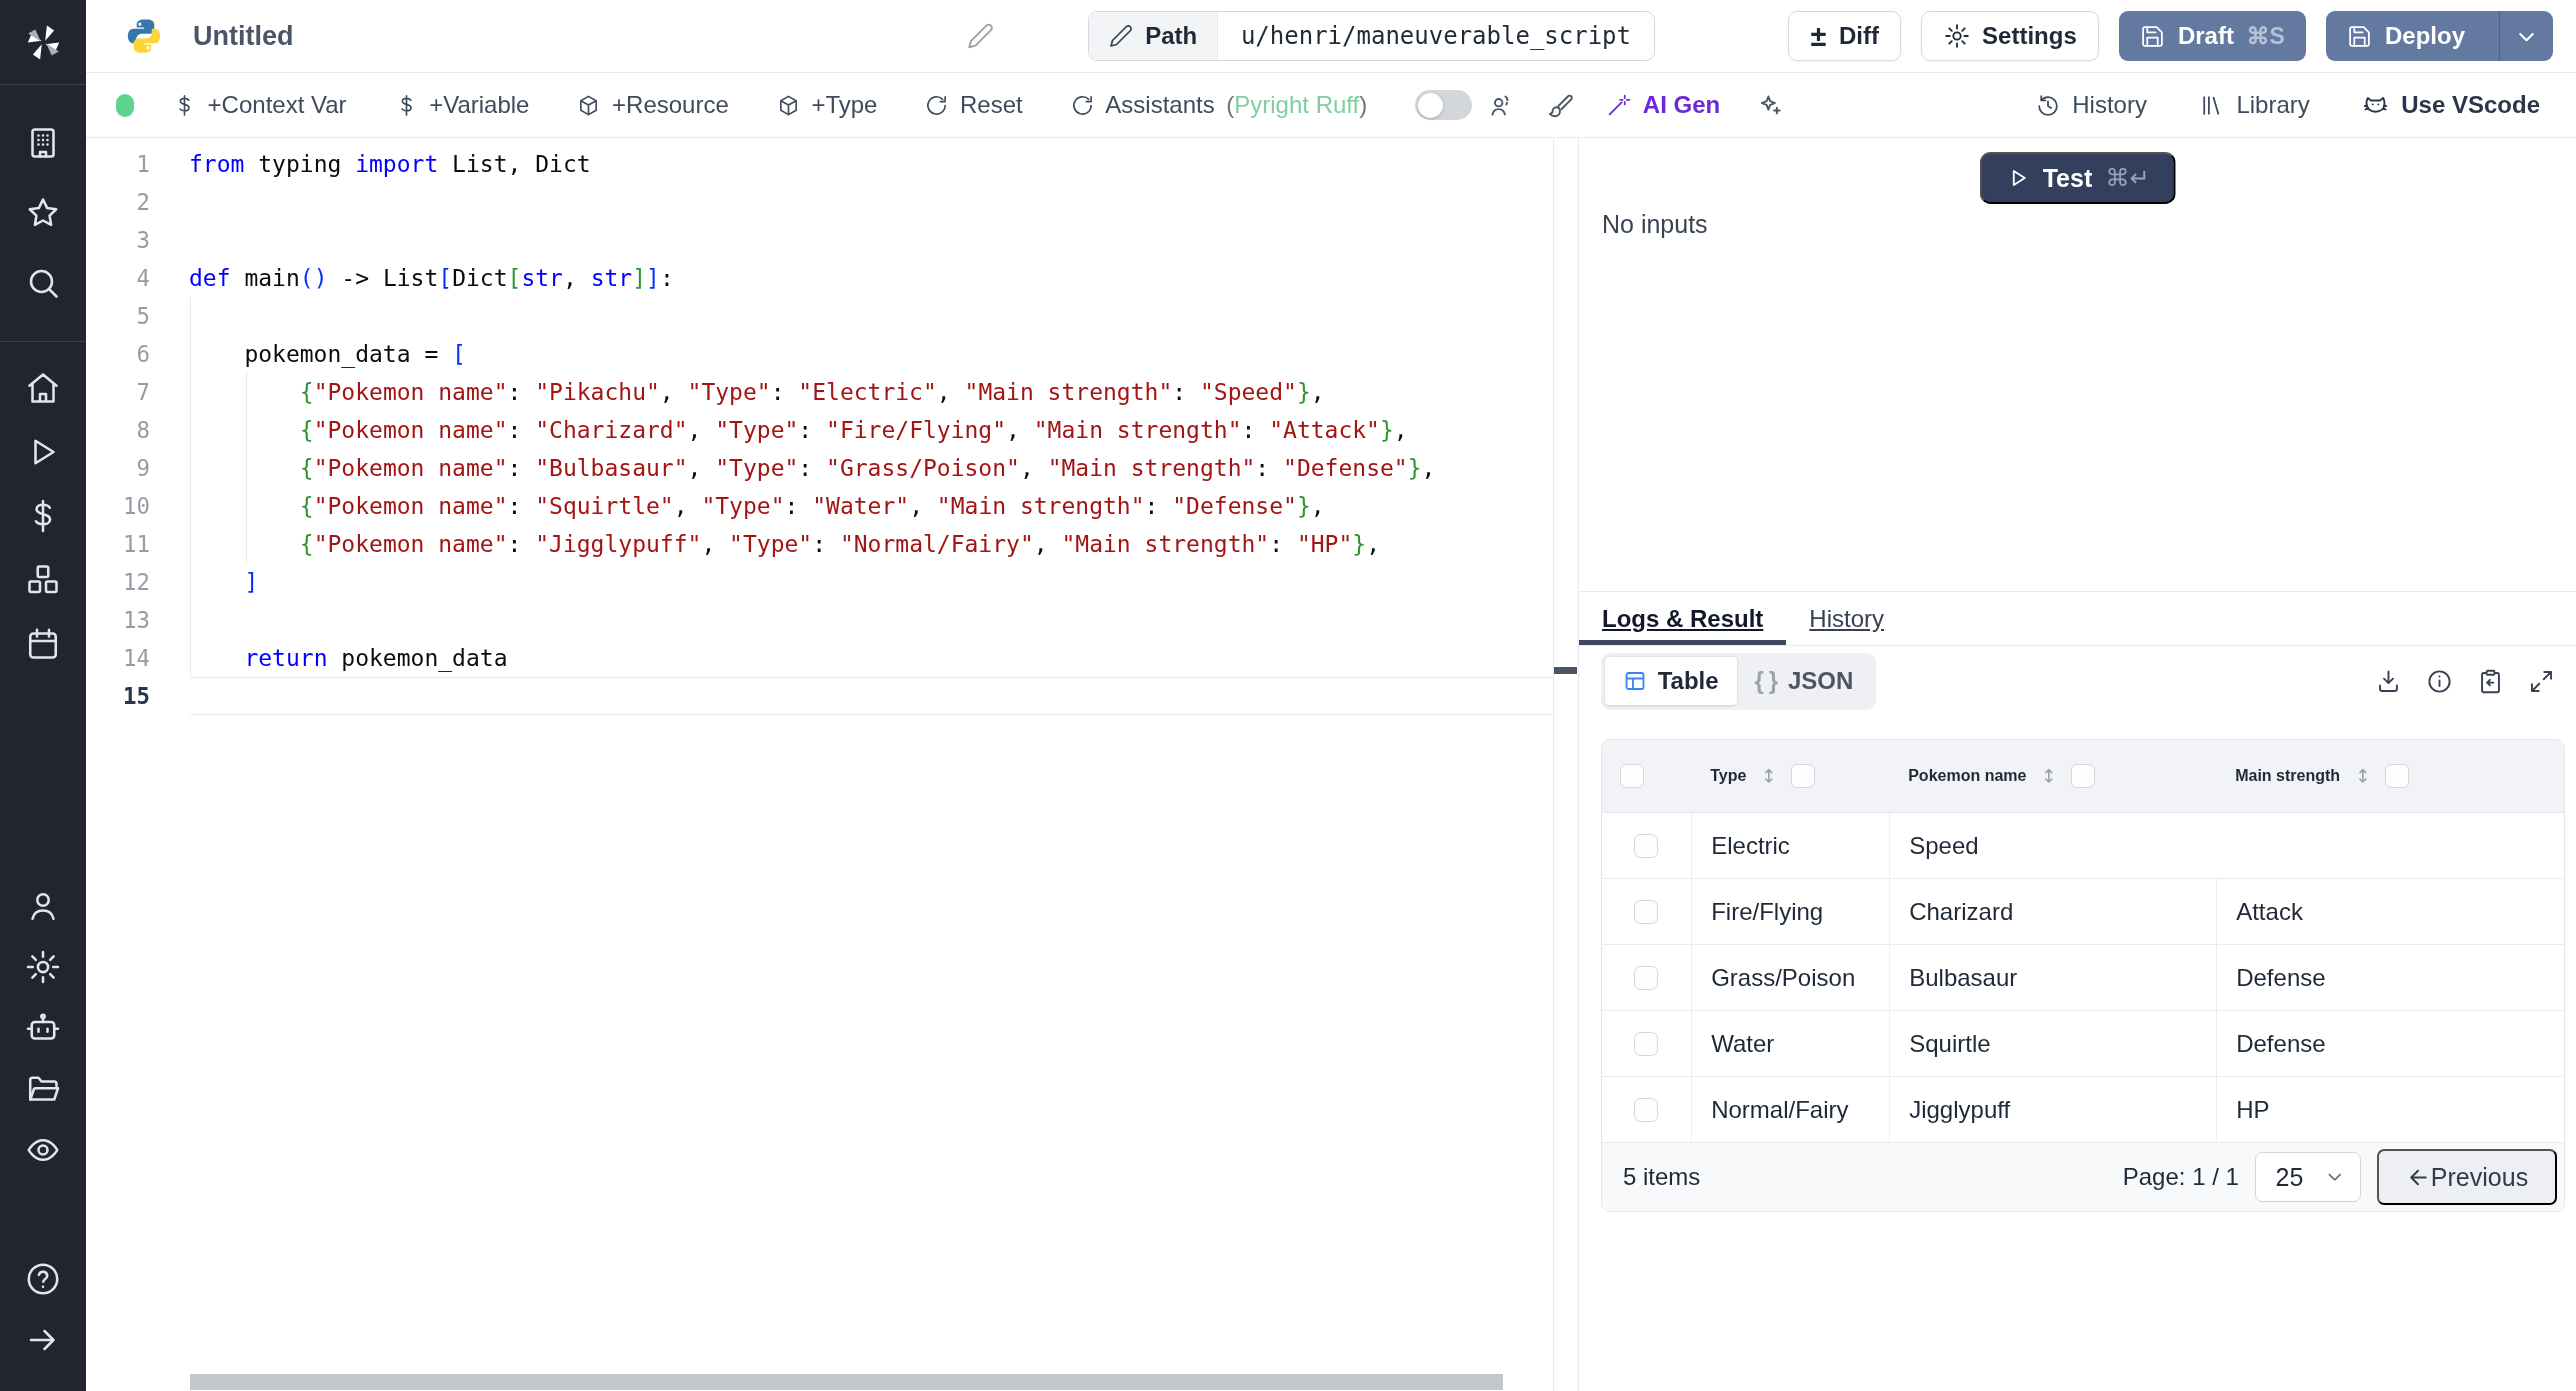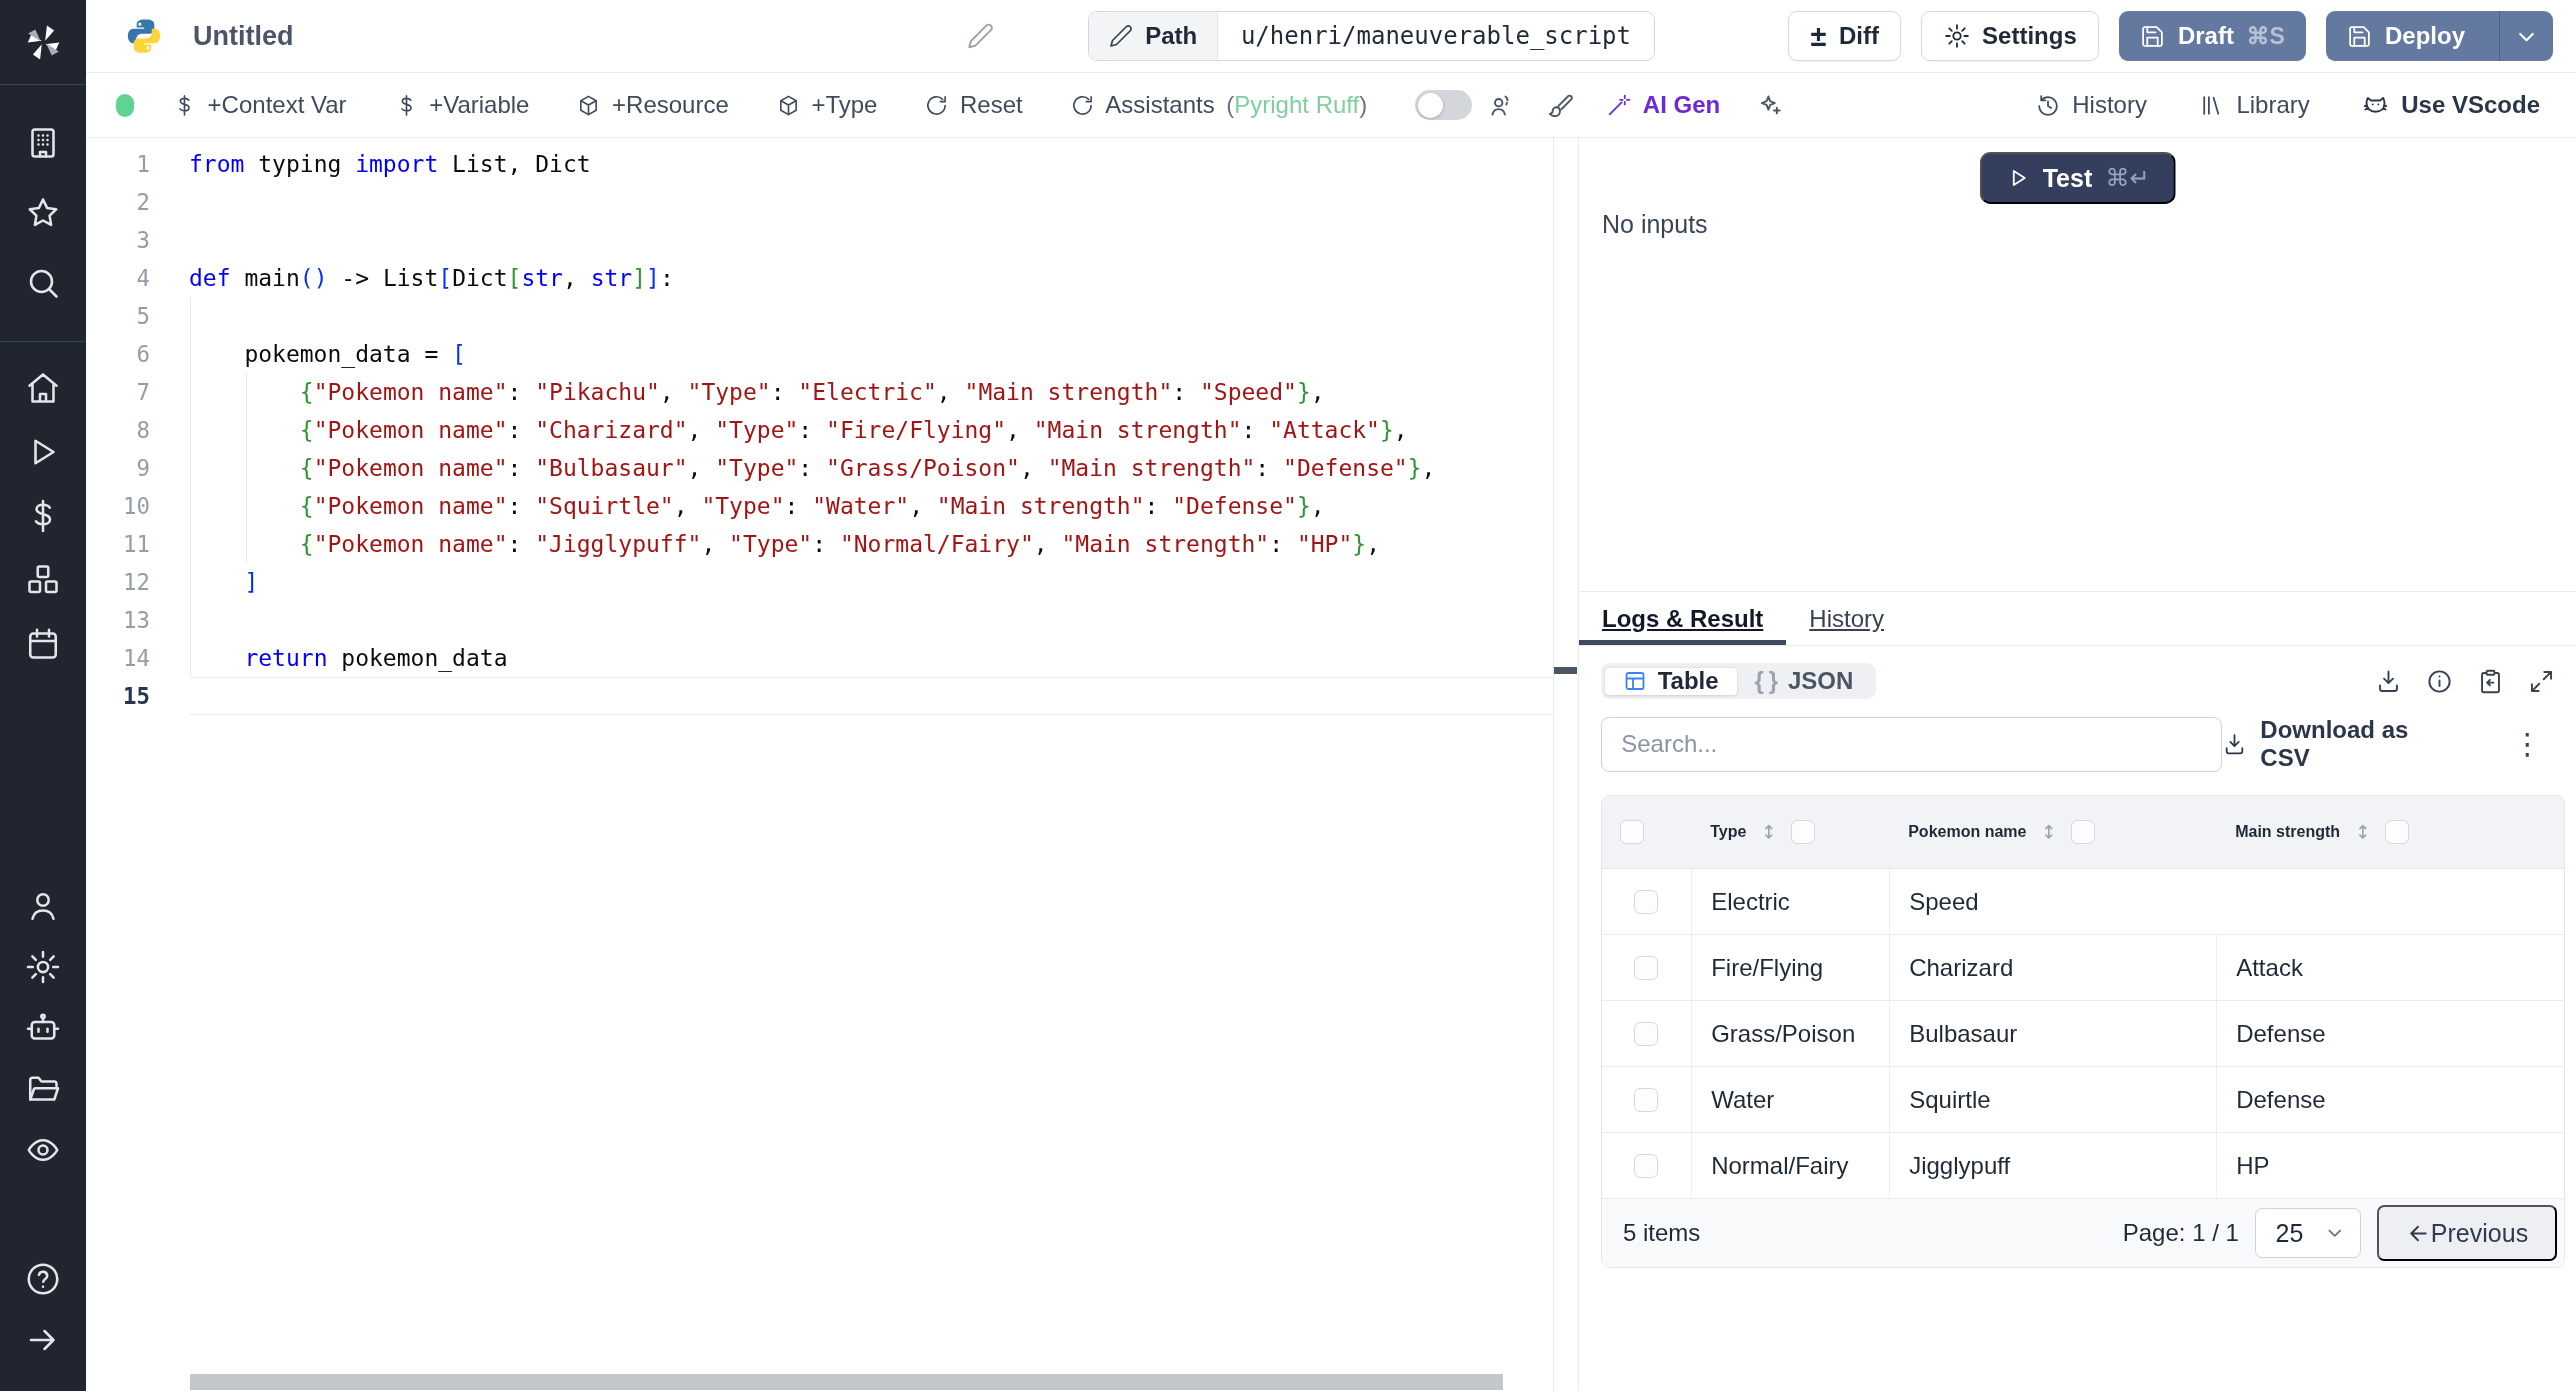--- a/index.html
+++ b/index.html
@@ -86,21 +86,21 @@
   .no-inputs { position:absolute; top:72px; left:23px; color:#3a4554; font-size:25px; }
 
   .result-section { flex:1; display:flex; flex-direction:column; min-height:0; }
   .tabs-row { height:54px; border-bottom:0.9px solid #e8eaed; display:flex; align-items:stretch; flex-shrink:0; }
   .tab { display:flex; align-items:center; padding:0 23px; font-size:24px; color:#374151; position:relative; cursor:pointer;text-decoration:underline; }
   .tab.active { color:#111827; font-weight:600; }
   .tab.active::after { content:""; position:absolute; left:0; right:0; bottom:0; height:5.4px; background:#3e4a5e; }
 
   .result-toolbar { height:70px; display:flex; align-items:center; padding:0 21.5px; flex-shrink:0; }
   .segmented { background:#eef0f3; border-radius:9px; padding:4.5px; display:flex; align-items:center; }
-  .seg-item { display:flex; align-items:center; gap:10.7px; padding:0 18px; height:27px; border-radius:4px; font-size:24px; font-weight:600; color:#4b5563; cursor:pointer; }
+  .seg-item { display:flex; align-items:center; gap:10.7px; padding:0 18px; height:48px; border-radius:4px; font-size:24px; font-weight:600; color:#4b5563; cursor:pointer; }
   .seg-item.active { background:#fff; box-shadow:0 0.9px 2.7px rgba(0,0,0,.14); color:#1f2937; }
   .braces-glyph { color:#9ca3af; font-weight:700; font-size:24px; letter-spacing:-0.9px; }
   .result-icons { margin-left:auto; display:flex; align-items:center; gap:24px; color:#374151; }
   .ric { cursor:pointer; display:flex; }
 
   .search-row { display:flex; align-items:center; padding:0 21.5px; flex-shrink:0; }
   .search-input { width:626px; height:55px; border:0.9px solid #ccd2da; border-radius:8px; padding:0 19.7px; font-size:24px; color:#111827; outline:none; font-family:"Liberation Sans", sans-serif; }
   .search-input::placeholder { color:#8b94a5; }
   .csv-group { margin-left:auto; display:flex; align-items:center; gap:13.4px; font-size:24px; font-weight:600; color:#2b3648; cursor:pointer; }
   .kebab { margin-left:50px; margin-right:12.5px; font-size:29.5px; color:#374151; cursor:pointer; line-height:1; }
@@ -464,30 +464,20 @@
                 </svg>
               </span>
             <span class="ric">
                 <svg class="ic" viewBox="0 0 24 24" width="27" height="27" fill="none" stroke="currentColor" stroke-width="1.7" stroke-linecap="round" stroke-linejoin="round">
                   <path d="M14.5 3.5h6v6M9.5 20.5h-6v-6M20.5 3.5L14 10M3.5 20.5L10 14"></path>
                 </svg>
               </span>
           </div>
         </div>
 
-        <div class="search-row">
-          <input class="search-input" type="text" placeholder="Search..." style="">
-          <span class="csv-group">
-            <svg class="ic" viewBox="0 0 24 24" width="25" height="25" fill="none" stroke="currentColor" stroke-width="1.7" stroke-linecap="round" stroke-linejoin="round">
-                <path d="M12 3v10M8 9.5l4 4 4-4M4.5 15.5v3a2 2 0 002 2h11a2 2 0 002-2v-3"></path>
-              </svg>
-            <span>Download as CSV</span>
-          </span>
-          <span class="kebab">⋮</span>
-        </div>
 
         <div class="table-wrap">
           <div class="t-header">
             <div class="t-hcell cb-col">
                 <span class="checkbox"></span>
               </div>
             <div class="t-hcell">
               <span>Type</span>
               <span class="sort-ic">
                   <svg class="ic" viewBox="0 0 24 24" width="19.7" height="19.7" fill="none" stroke="currentColor" stroke-width="2" stroke-linecap="round" stroke-linejoin="round">

